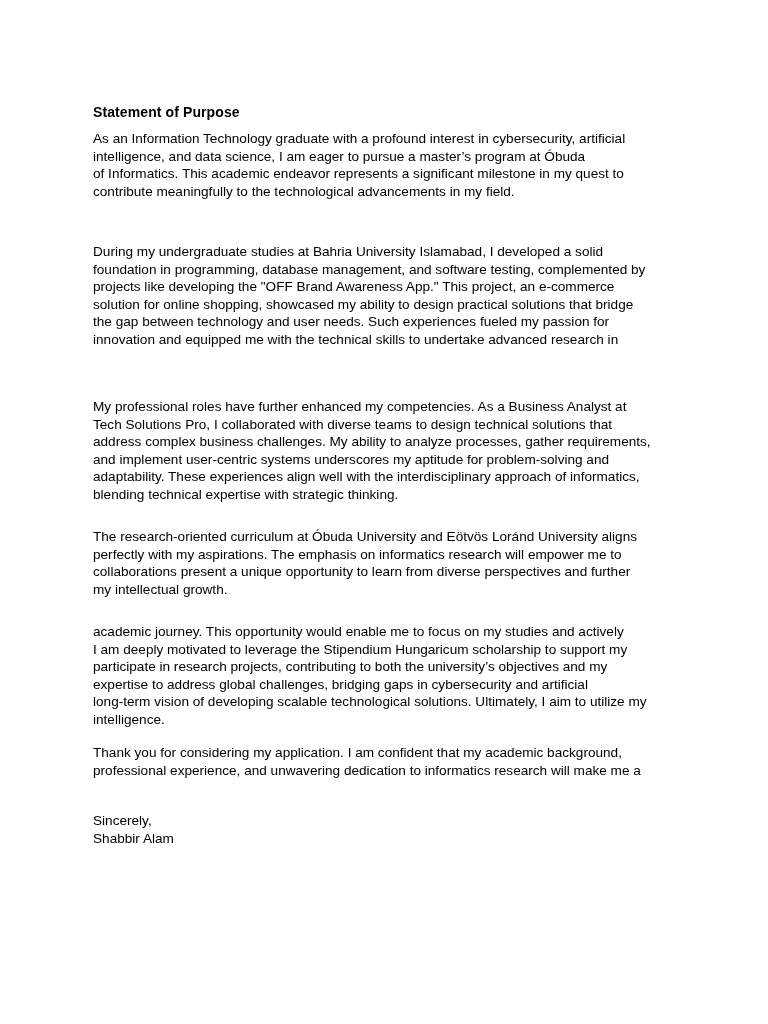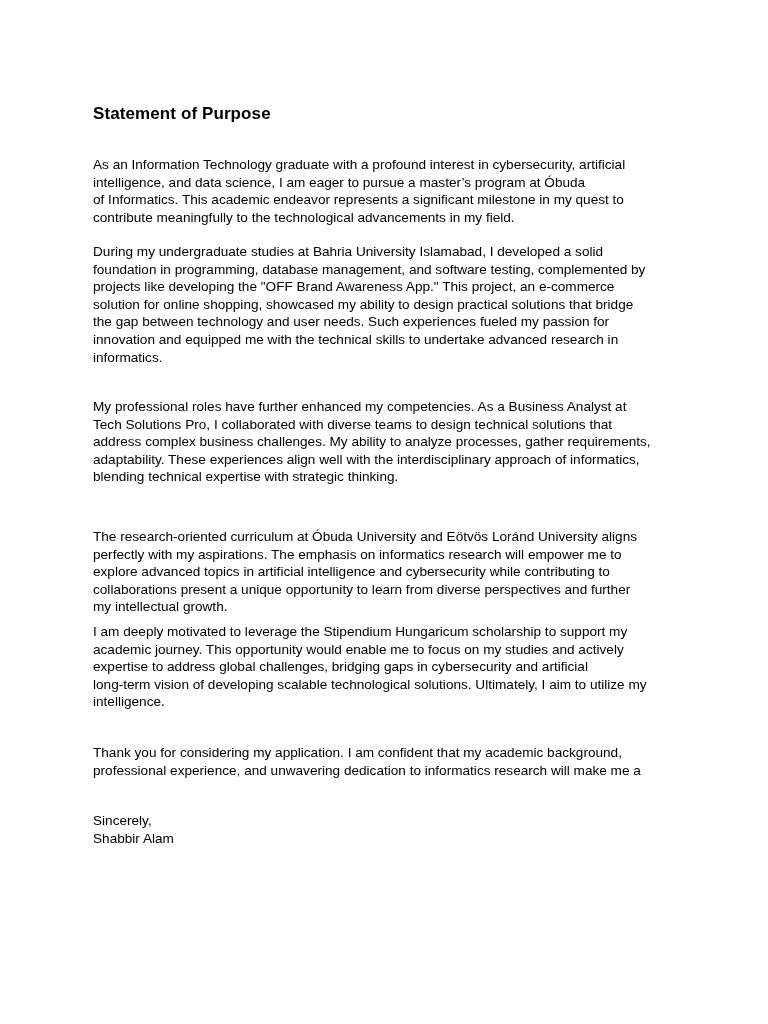--- a/index.html
+++ b/index.html
@@ -1,65 +1,65 @@
 <!DOCTYPE html>
 <html><head>
 <meta charset="utf-8">
 <style>
   html, body { margin: 0; padding: 0; background: #ffffff; }
   body { width: 768px; height: 1024px; position: relative; overflow: hidden;
          font-family: "Liberation Sans", sans-serif; color: #000; }
   .page { position: absolute; left: 93px; top: 0; width: 600px; }
-  .title { position: absolute; top: 104px; left: 0; font-size: 17px; font-weight: bold;
+  .title { position: absolute; top: 104px; left: 0; font-size: 14px; font-weight: bold;
            white-space: nowrap; letter-spacing: 0.1px; text-align: center; }
   .para { position: absolute; left: 0; font-size: 13.6px; line-height: 17.6px; }
   .line { display: block; white-space: nowrap; }
 </style>
 </head>
 <body>
 
 <div class="page">
   <div class="title">Statement of Purpose</div>
 
-  <div class="para" style="top:156px">
+  <div class="para" style="top:130px">
     <span class="line">As an Information Technology graduate with a profound interest in cybersecurity, artificial</span>
     <span class="line">intelligence, and data science, I am eager to pursue a master’s program at Óbuda</span>
     <span class="line">of Informatics. This academic endeavor represents a significant milestone in my quest to</span>
     <span class="line">contribute meaningfully to the technological advancements in my field.</span>
   </div>
 
   <div class="para" style="top:243px">
     <span class="line">During my undergraduate studies at Bahria University Islamabad, I developed a solid</span>
     <span class="line">foundation in programming, database management, and software testing, complemented by</span>
     <span class="line">projects like developing the "OFF Brand Awareness App." This project, an e-commerce</span>
     <span class="line">solution for online shopping, showcased my ability to design practical solutions that bridge</span>
     <span class="line">the gap between technology and user needs. Such experiences fueled my passion for</span>
     <span class="line">innovation and equipped me with the technical skills to undertake advanced research in</span>
-    <span class="line">informatics.</span>
   </div>
 
   <div class="para" style="top:398px">
     <span class="line">My professional roles have further enhanced my competencies. As a Business Analyst at</span>
     <span class="line">Tech Solutions Pro, I collaborated with diverse teams to design technical solutions that</span>
     <span class="line">address complex business challenges. My ability to analyze processes, gather requirements,</span>
+    <span class="line">and implement user-centric systems underscores my aptitude for problem-solving and</span>
     <span class="line">adaptability. These experiences align well with the interdisciplinary approach of informatics,</span>
     <span class="line">blending technical expertise with strategic thinking.</span>
   </div>
 
   <div class="para" style="top:528px">
     <span class="line">The research-oriented curriculum at Óbuda University and Eötvös Loránd University aligns</span>
     <span class="line">perfectly with my aspirations. The emphasis on informatics research will empower me to</span>
-    <span class="line">explore advanced topics in artificial intelligence and cybersecurity while contributing to</span>
     <span class="line">collaborations present a unique opportunity to learn from diverse perspectives and further</span>
     <span class="line">my intellectual growth.</span>
   </div>
 
   <div class="para" style="top:623px">
+    <span class="line">academic journey. This opportunity would enable me to focus on my studies and actively</span>
     <span class="line">I am deeply motivated to leverage the Stipendium Hungaricum scholarship to support my</span>
-    <span class="line">academic journey. This opportunity would enable me to focus on my studies and actively</span>
+    <span class="line">participate in research projects, contributing to both the university’s objectives and my</span>
     <span class="line">expertise to address global challenges, bridging gaps in cybersecurity and artificial</span>
     <span class="line">long-term vision of developing scalable technological solutions. Ultimately, I aim to utilize my</span>
     <span class="line">intelligence.</span>
   </div>
 
   <div class="para" style="top:744px">
     <span class="line">Thank you for considering my application. I am confident that my academic background,</span>
     <span class="line">professional experience, and unwavering dedication to informatics research will make me a</span>
   </div>
 

